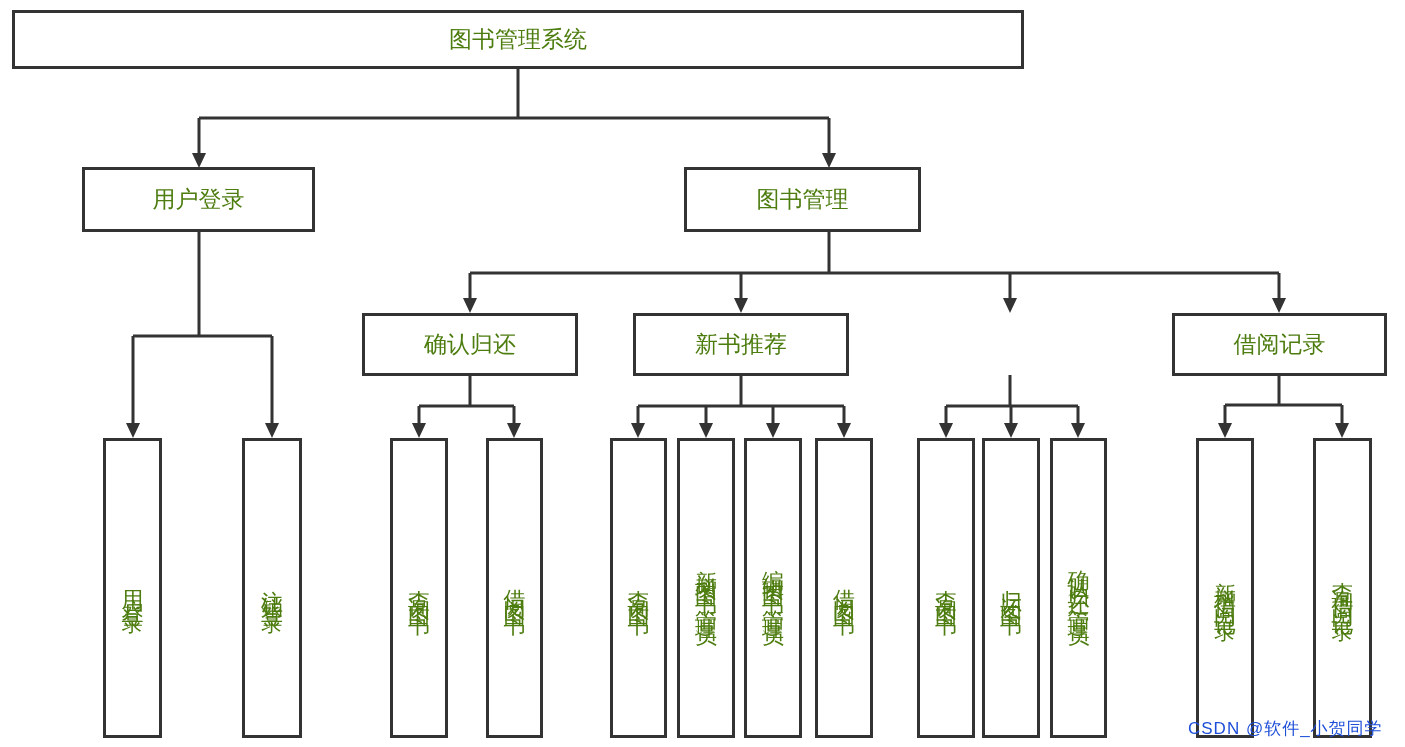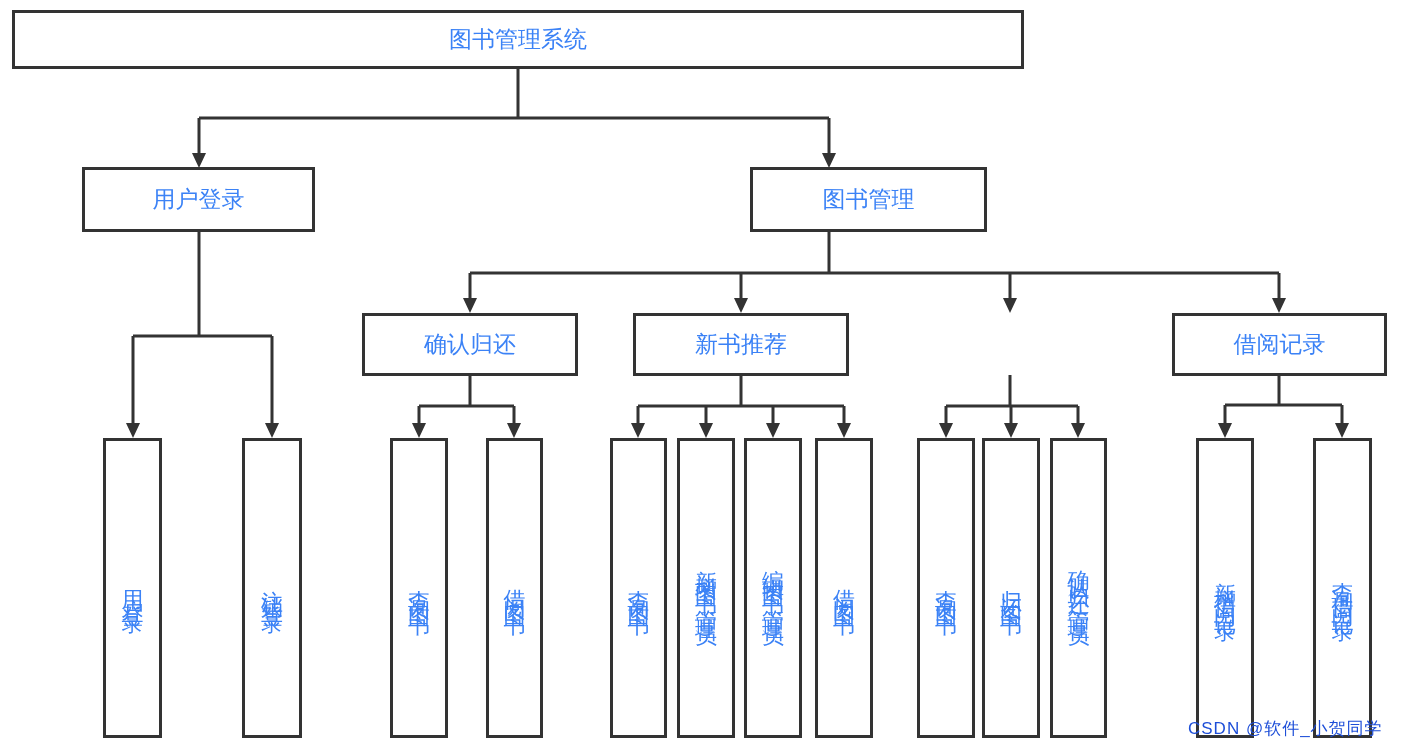--- a/index.html
+++ b/index.html
@@ -18,21 +18,21 @@
     pointer-events: none;
   }
   .node {
     position: absolute;
     box-sizing: border-box;
     border: 3px solid #333333;
     background: #ffffff;
     display: flex;
     align-items: center;
     justify-content: center;
-    color: #3b82f6;
+    color: #4d7c0f;
   }
   .node-h { font-size: 23px; }
   .leaf  { font-size: 22px; }
   .leaf .vtext {
     writing-mode: vertical-rl;
     text-orientation: mixed;
     letter-spacing: 8px;
     line-height: 1;
     white-space: nowrap;
   }
@@ -92,21 +92,21 @@
     </g>
   </svg>
 
   <div class="node node-h" style="left:12px; top:10px; width:1012px; height:59px;">
     <span>图书管理系统</span>
   </div>
 
   <div class="node node-h" style="left:82px; top:167px; width:233px; height:65px;">
     <span>用户登录</span>
   </div>
-  <div class="node node-h" style="left:750px; top:167px; width:237px; height:65px;">
+  <div class="node node-h" style="left:684px; top:167px; width:237px; height:65px;">
     <span>图书管理</span>
   </div>
 
   <div class="node node-h" style="left:362px; top:313px; width:216px; height:63px;">
     <span>确认归还</span>
   </div>
   <div class="node node-h" style="left:633px; top:313px; width:216px; height:63px;">
     <span>新书推荐</span>
   </div>
   <div class="node node-h" style="left:1172px; top:313px; width:215px; height:63px;">

